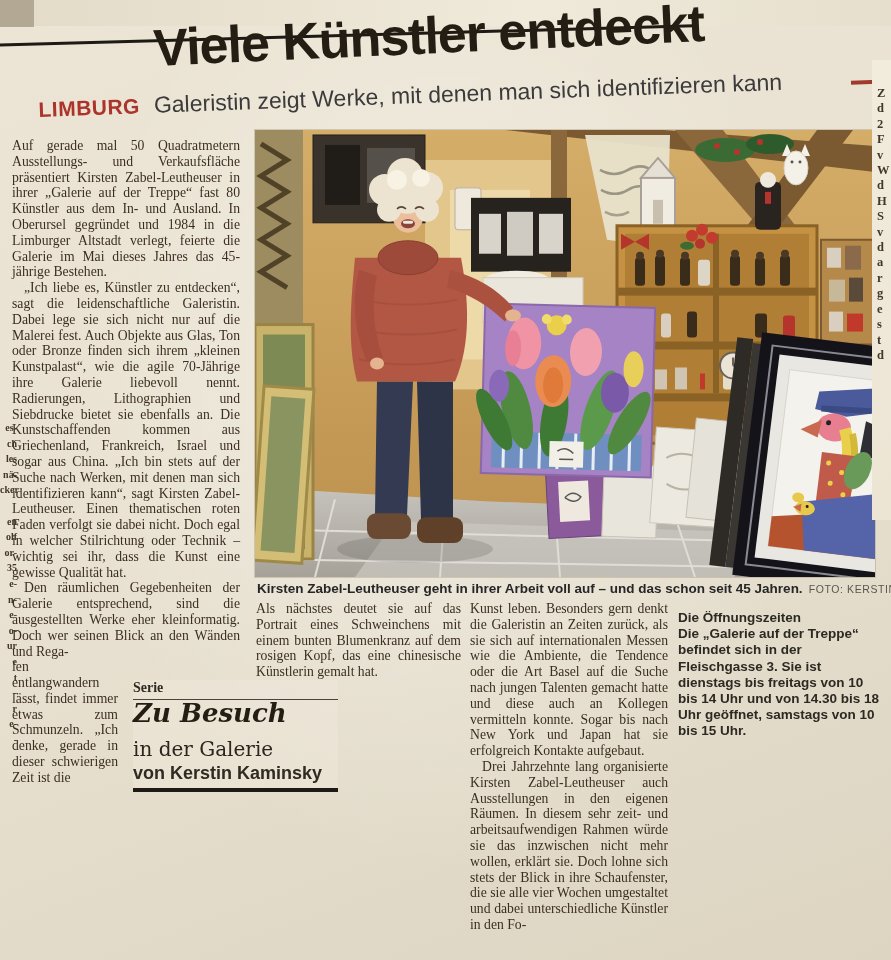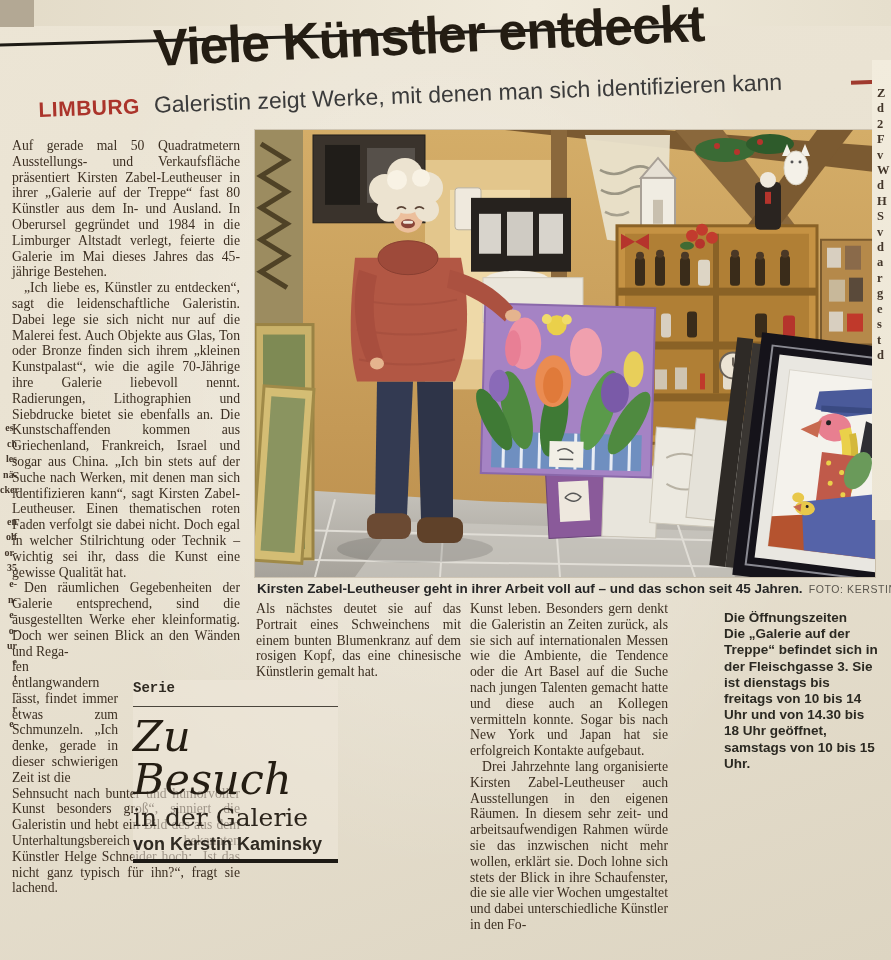--- a/index.html
+++ b/index.html
@@ -30,40 +30,40 @@
   .col p.ind{text-indent:12px;}
   .col1{left:12px;top:138px;width:228px;}
   .col2{left:256px;top:601px;width:205px;}
   .col3{left:470px;top:601px;width:198px;}
   .col4{left:678px;top:601px;width:202px;}
   .wrap-narrow{width:106px;}
   .col2 .wrap-narrow{margin-left:96px;width:108px;}
 
   
   .serie-box{position:absolute;left:133px;top:680px;width:205px;background:rgba(238,231,219,.55);}
-  .serie-label{font-family:Liberation Mono, monospace;font-weight:bold;font-size:14px;color:#2f2a22;
-    border-bottom:1px solid #4a453c;padding-bottom:10px;margin-bottom:8px;}
-  .serie-title{font-family:"DejaVu Serif", serif;font-style:italic;font-weight:normal;font-size:43px;
+  .serie-label{font-family:Liberation Serif, serif;font-weight:bold;font-size:14px;color:#2f2a22;
+    border-bottom:1px solid #4a453c;padding-bottom:3px;}
+  .serie-title{font-family:"DejaVu Serif", serif;font-style:italic;font-weight:bold;font-size:26px;
     color:#241d13;line-height:1;}
-  .serie-sub{font-family:"DejaVu Serif", serif;font-size:25px;color:#2c251c;margin-top:4px;line-height:1.05;}
+  .serie-sub{font-family:"DejaVu Serif", serif;font-size:20px;color:#2c251c;margin-top:13px;line-height:1.05;}
   .serie-byline{font-family:"Liberation Sans", sans-serif;font-weight:bold;font-size:18px;color:#2f2a22;
     margin-top:3px;border-bottom:4px solid #1d1a15;padding-bottom:4px;}
 
   
   .photo{position:absolute;left:255px;top:130px;width:620px;height:447px;overflow:hidden;
     box-shadow:0 0 0 1px rgba(120,100,70,.25);}
   .photo svg{display:block;width:100%;height:100%;}
   .caption{position:absolute;left:257px;top:581px;width:628px;
     font-family:"Liberation Sans", sans-serif;font-size:13.5px;font-weight:bold;color:#262626;
     white-space:nowrap;}
   .credit{font-weight:normal;font-size:10.5px;letter-spacing:.6px;color:#5a564e;margin-left:6px;}
 
   
   .oeff{font-family:"Liberation Sans", sans-serif;font-size:13.5px;line-height:16.2px;
-    color:#2b2922;text-align:left;margin-top:9px;margin-left:46px;}
+    color:#2b2922;text-align:left;margin-top:9px;}
   .oeff-h{font-weight:bold;margin:0 0 2px 0;}
   .oeff-b{font-weight:bold;margin:0;}
 
   
   .edge{position:absolute;font-size:10px;line-height:15.6px;color:#43362a;font-weight:bold;}
   .edge-left{left:0;top:420px;width:17px;text-align:right;}
   .edge-right{left:877px;top:86px;width:14px;text-align:left;font-weight:bold;font-size:12.5px;
     line-height:15.4px;}
   .edge-right-bg{position:absolute;left:872px;top:60px;width:19px;height:460px;
     background:linear-gradient(180deg,#f2ecdd,#ece5d4);}
@@ -82,21 +82,20 @@
 
   <div class="subhead">
     <span class="kicker" style="color:#ab342b;">LIMBURG</span><span>Galeristin zeigt Werke, mit denen man sich identifizieren kann</span>
   </div>
 
   <div class="col col1">
     <p>Auf gerade mal 50 Quadratmetern Ausstellungs- und Verkaufsfläche präsentiert Kirsten Zabel-Leutheuser in ihrer „Galerie auf der Treppe“ fast 80 Künstler aus dem In- und Ausland. In Oberursel gegründet und 1984 in die Limburger Altstadt verlegt, feierte die Galerie im Mai dieses Jahres das 45-jährige Bestehen.</p>
     <p class="ind">„Ich liebe es, Künstler zu entdecken“, sagt die leidenschaftliche Galeristin. Dabei lege sie sich nicht nur auf die Malerei fest. Auch Objekte aus Glas, Ton oder Bronze finden sich ihrem „kleinen Kunstpalast“, wie die agile 70-Jährige ihre Galerie liebevoll nennt. Radierungen, Lithographien und Siebdrucke bietet sie ebenfalls an. Die Kunstschaffenden kommen aus Griechenland, Frankreich, Israel und sogar aus China. „Ich bin stets auf der Suche nach Werken, mit denen man sich identifizieren kann“, sagt Kirsten Zabel-Leutheuser. Einen thematischen roten Faden verfolgt sie dabei nicht. Doch egal in welcher Stilrichtung oder Technik – wichtig sei ihr, dass die Kunst eine gewisse Qualität hat.</p>
     <p class="ind">Den räumlichen Gegebenheiten der Galerie entsprechend, sind die ausgestellten Werke eher kleinformatig. Doch wer seinen Blick an den Wänden und Rega-</p>
     <p class="wrap-narrow">len entlangwandern lässt, findet immer etwas zum Schmunzeln. „Ich denke, gerade in dieser schwierigen Zeit ist die</p>
-    <p>Sehnsucht nach bunter und humorvoller Kunst besonders groß“, sinniert die Galeristin und hebt ein Bild des aus dem Unterhaltungsbereich bekannten Künstler Helge Schneider hoch: „Ist das nicht ganz typisch für ihn?“, fragt sie lachend.</p>
   </div>
 
   <div class="serie-box">
     <div class="serie-label">Serie</div>
     <div class="serie-title">Zu Besuch</div>
     <div class="serie-sub">in der Galerie</div>
     <div class="serie-byline">von Kerstin Kaminsky</div>
   </div>
 
   <div class="photo">

